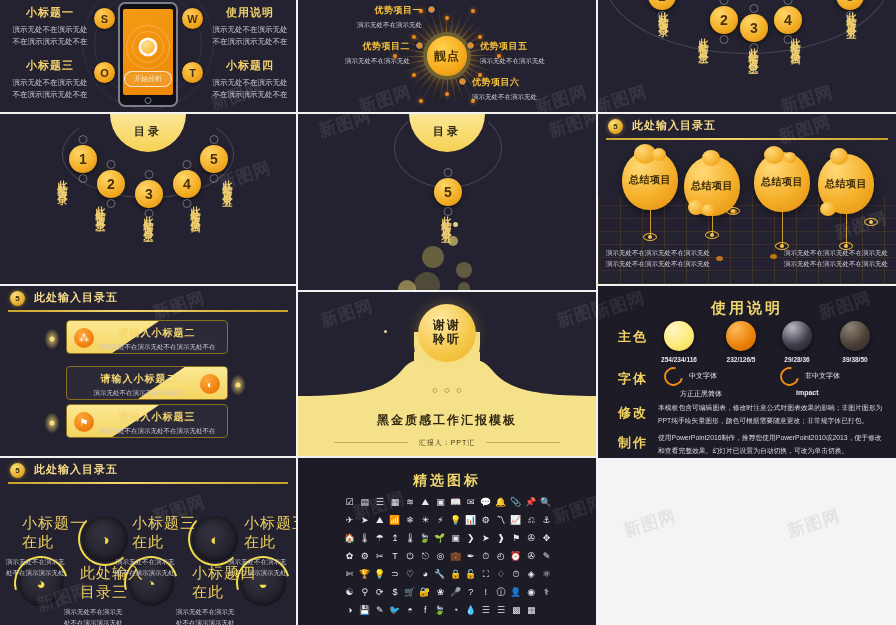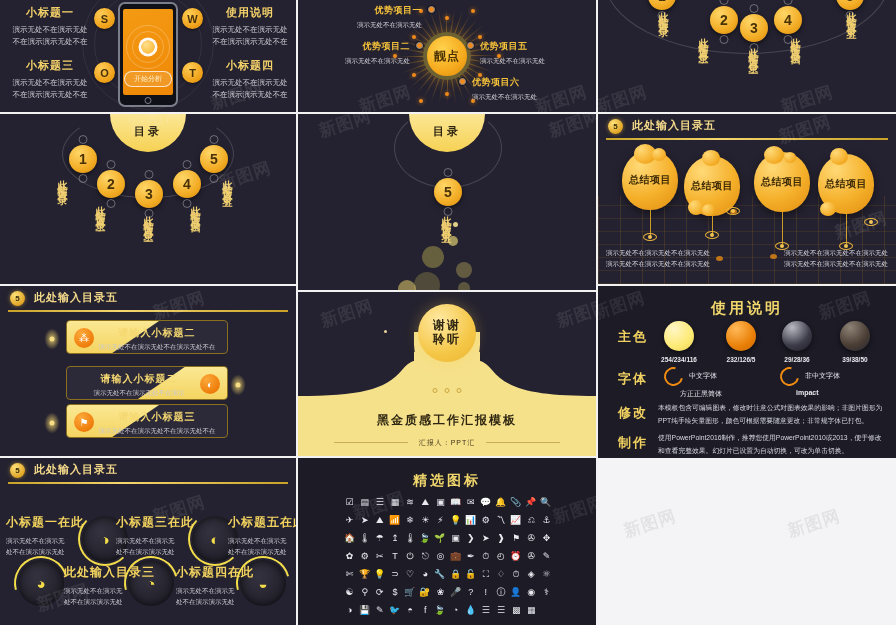--- a/index.html
+++ b/index.html
@@ -311,21 +311,21 @@
   }
   .ringwrap .arc {
     position:absolute; inset:-4px; border-radius:50%;
     border:2px solid #f3dd4a; border-right-color:transparent; border-top-color:transparent;
   }
   .ringwrap .gl {
     position:absolute; left:50%; top:50%; transform:translate(-50%,-50%);
     color:#f3dd4a; font-size:15px; font-weight:700;
   }
   .rtext { position:absolute; width:92px; }
-  .rtext h5 { color:#f2d35f; font-size:12px; font-weight:700; letter-spacing:1px; margin-bottom:4px; }
+  .rtext h5 { color:#f2d35f; font-size:15px; font-weight:400; letter-spacing:1px; margin-bottom:4px;margin-left:16px; }
   .rtext p { color:#cdcdd6; font-size:6.5px; line-height:1.7; }
 
   
   #blank { left:597px; top:458px; width:299px; height:167px; background:#f4f4f6; }
 </style>
 </head>
 <body>
 
 <div class="stage">
 

